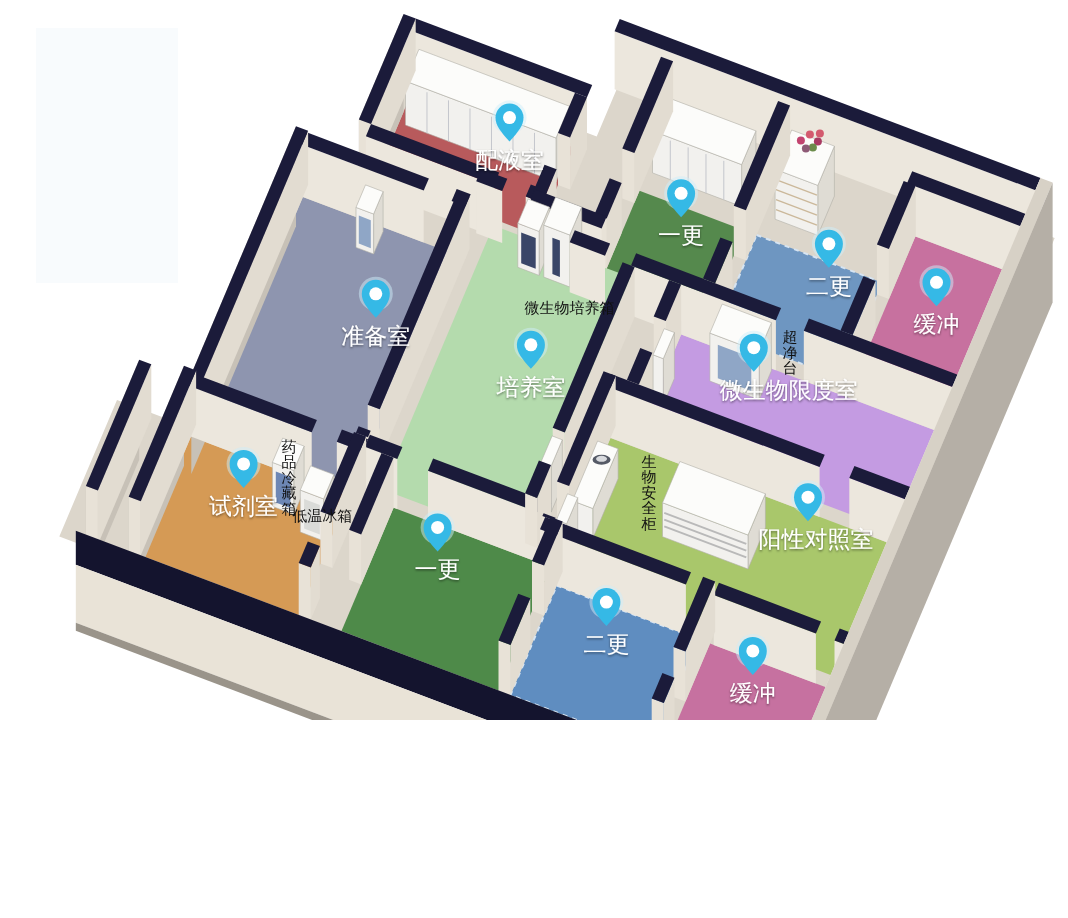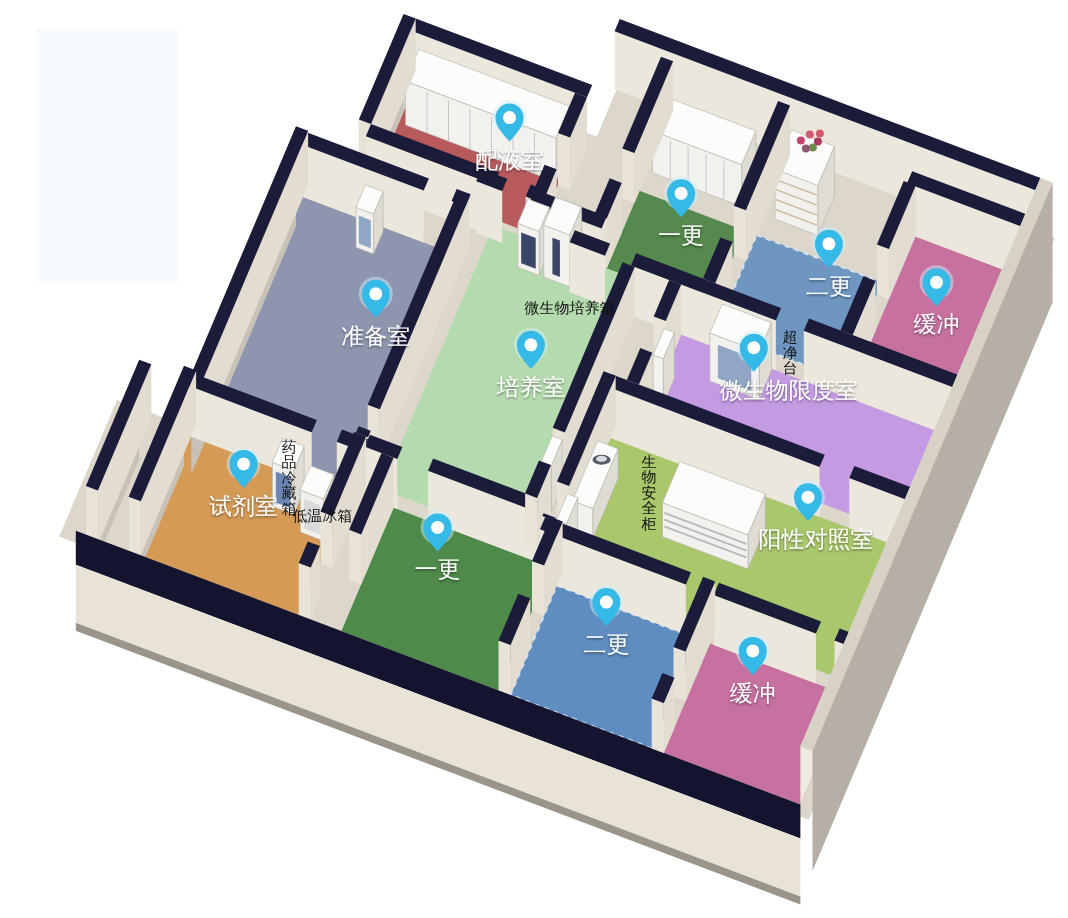--- a/index.html
+++ b/index.html
@@ -1,16 +1,16 @@
 <!DOCTYPE html>
 <html><head>
 <meta charset="utf-8">
 <style>
   html,body{margin:0;padding:0;background:#ffffff;}
-  #stage{position:relative;width:1068px;height:918px;background:#ffffff;overflow:hidden;
+  #stage{position:relative;width:1068px;height:720px;background:#ffffff;overflow:hidden;
          font-family:"DejaVu Sans","Liberation Sans",sans-serif;}
   svg{position:absolute;left:0;top:0;}
   text{font-family:"DejaVu Sans","Liberation Sans",sans-serif;}
   .room-label{font-size:23px;fill:#ffffff;}
   .equip-label{font-size:15px;fill:#111111;}
   [data-interactable="true"]{cursor:pointer;}
 </style>
 </head>
 <body>
 

